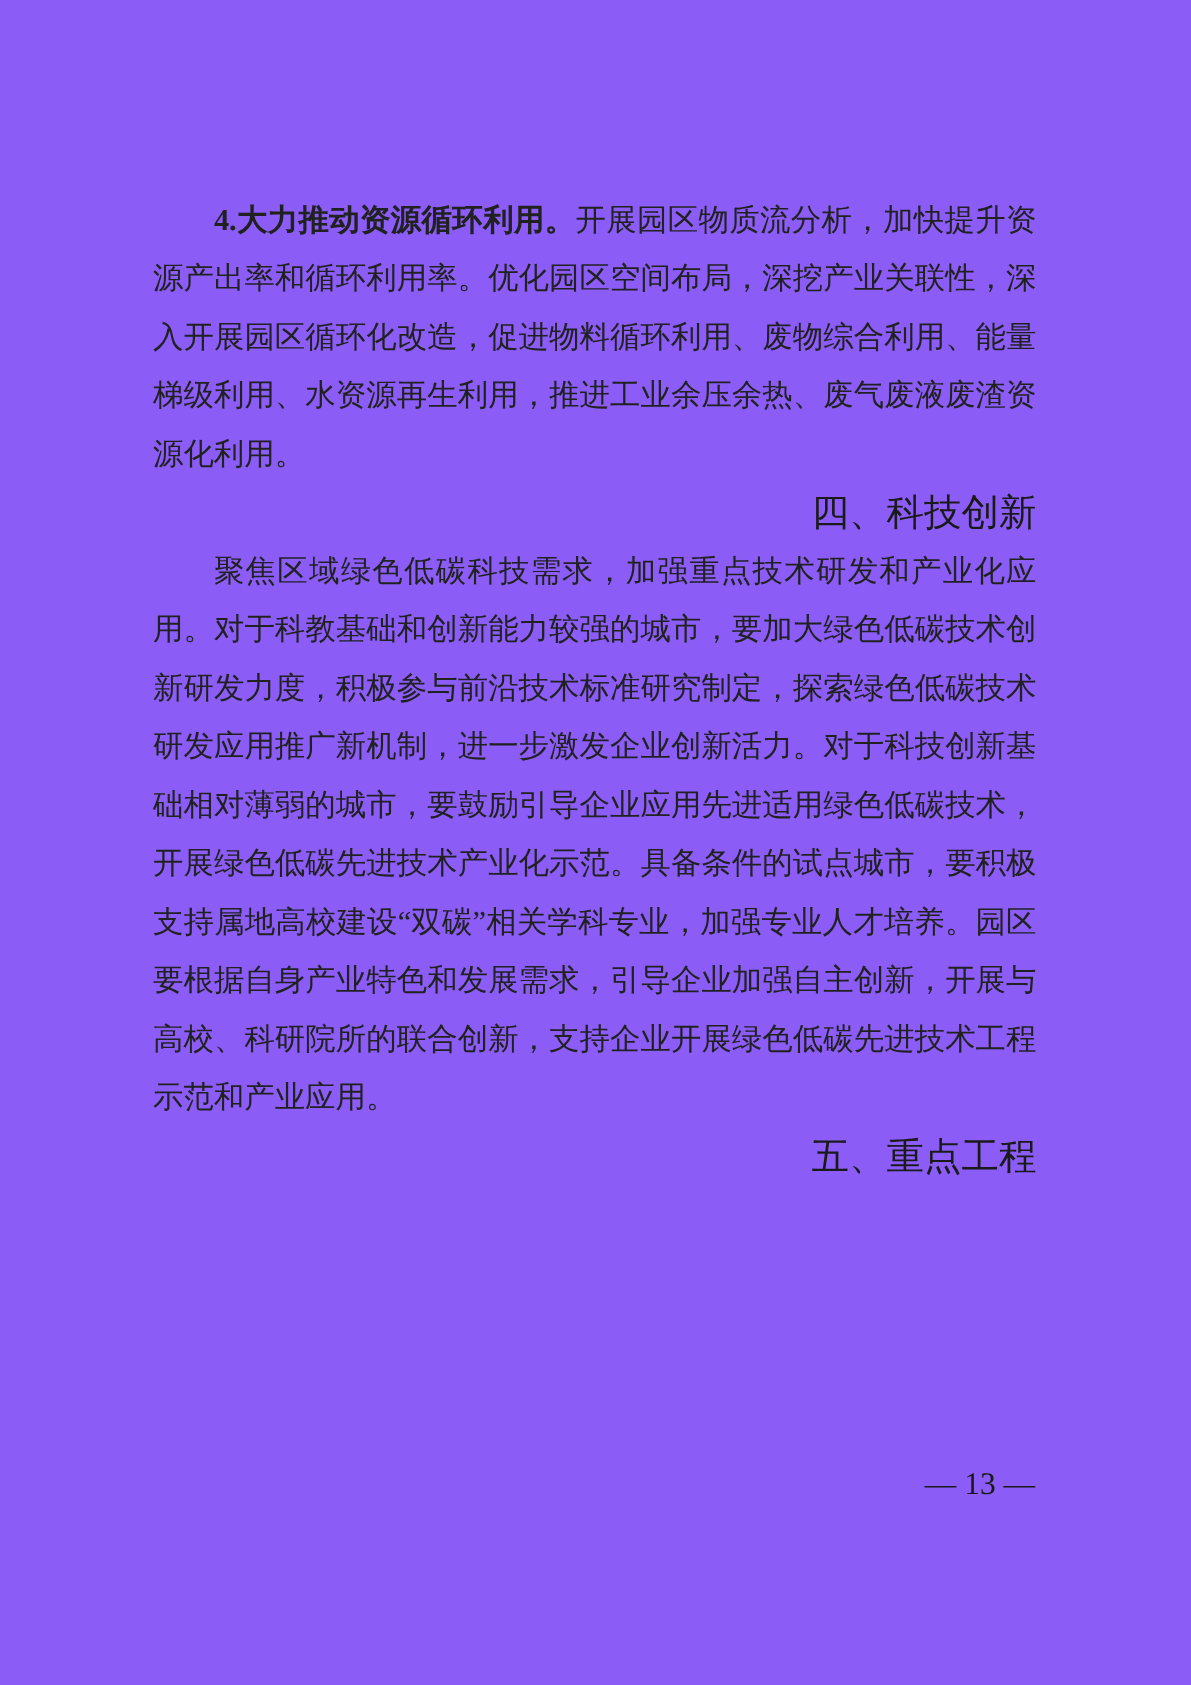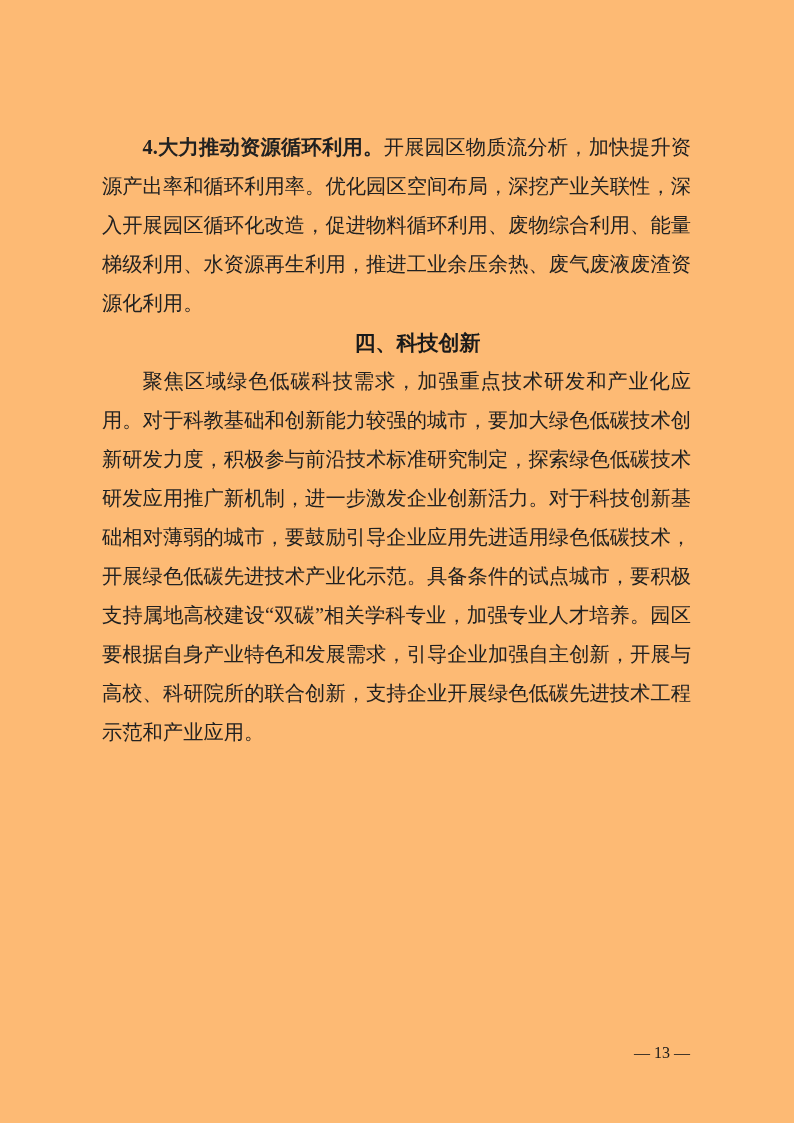--- a/index.html
+++ b/index.html
@@ -4,21 +4,21 @@
 <style>
   html, body {
     margin: 0;
     padding: 0;
     background: #ffffff;
   }
   .page {
     position: relative;
     width: 794px;
     height: 1123px;
-    background: #fdba74;
+    background: #8b5cf6;
     overflow: hidden;
   }
   .content {
     position: absolute;
     left: 102px;
     top: 128px;
     width: 589px;
     font-family: "Liberation Serif", "DejaVu Serif", serif;
     font-size: 20.3px;
     line-height: 39px;
@@ -31,47 +31,48 @@
     text-indent: 2em;
   }
   .para-lead {
     font-weight: bold;
   }
   .section-heading {
     margin: 0;
     padding: 0;
     text-indent: 2em;
     font-family: "Liberation Sans", "DejaVu Sans", sans-serif;
-    font-weight: bold;
-    font-size: 21px;
+    font-weight: normal;
+    font-size: 25px;
     line-height: 39px;
     color: #1a1a1a;
-    text-align: center;
+    text-align: right;
   }
   .page-number {
     position: absolute;
-    top: 1040px;
+    top: 976px;
     right: 104px;
     font-family: "Liberation Serif", "DejaVu Serif", serif;
-    font-size: 16px;
+    font-size: 21px;
     line-height: 26px;
     color: #1a1a1a;
     white-space: nowrap;
   }
 </style>
 </head>
 <body>
 
 <div class="page">
   <div class="content">
 
     <p><span class="para-lead">4.大力推动资源循环利用。</span><span>开展园区物质流分析，加快提升资源产出率和循环利用率。优化园区空间布局，深挖产业关联性，深入开展园区循环化改造，促进物料循环利用、废物综合利用、能量梯级利用、水资源再生利用，推进工业余压余热、废气废液废渣资源化利用。</span></p>
 
 
     <h2 class="section-heading">四、科技创新</h2>
 
     <p>聚焦区域绿色低碳科技需求，加强重点技术研发和产业化应用。对于科教基础和创新能力较强的城市，要加大绿色低碳技术创新研发力度，积极参与前沿技术标准研究制定，探索绿色低碳技术研发应用推广新机制，进一步激发企业创新活力。对于科技创新基础相对薄弱的城市，要鼓励引导企业应用先进适用绿色低碳技术，开展绿色低碳先进技术产业化示范。具备条件的试点城市，要积极支持属地高校建设“双碳”相关学科专业，加强专业人才培养。园区要根据自身产业特色和发展需求，引导企业加强自主创新，开展与高校、科研院所的联合创新，支持企业开展绿色低碳先进技术工程示范和产业应用。</p>
 
+    <h2 class="section-heading">五、重点工程</h2>
 
   </div>
 
   <div class="page-number">— 13 —</div>
 </div>
 
 </body></html>

